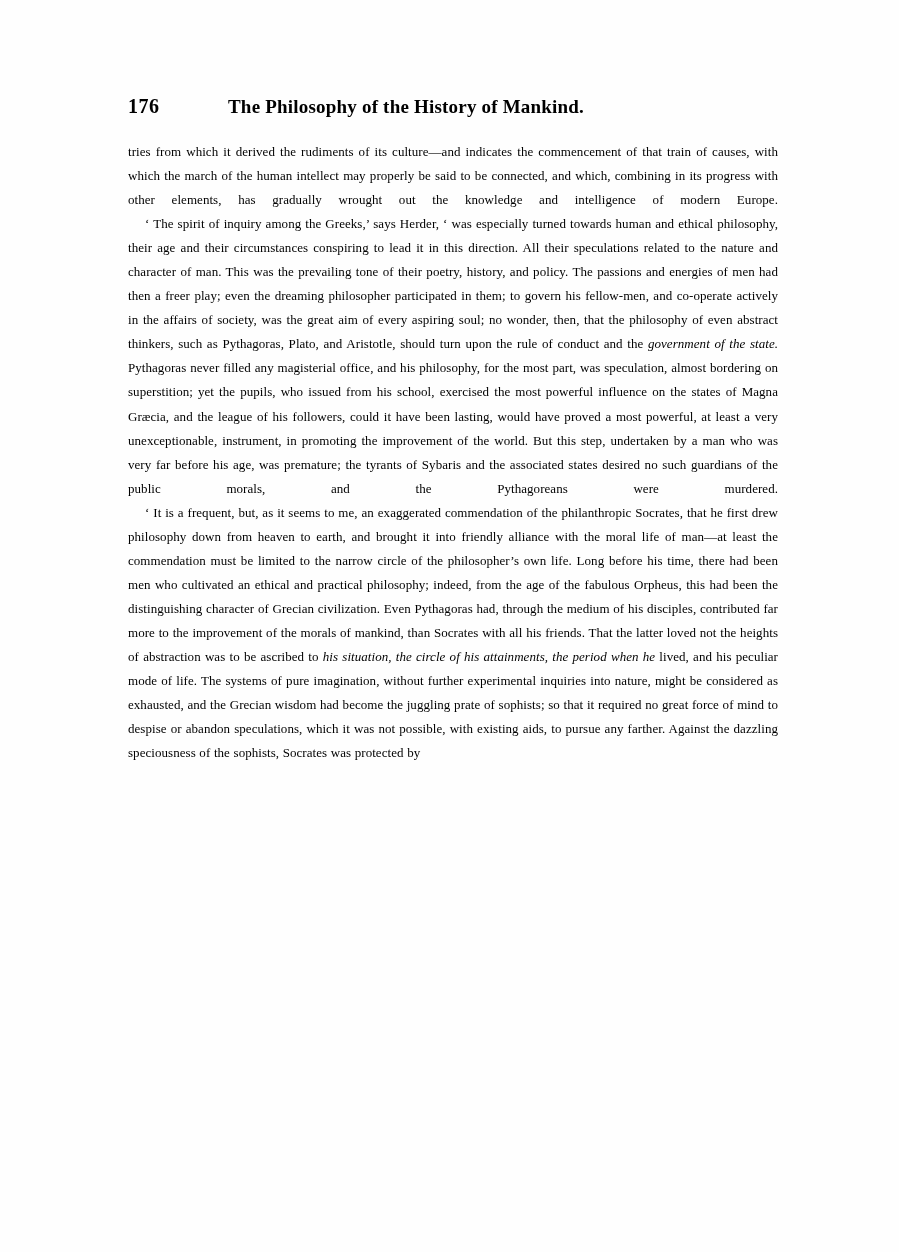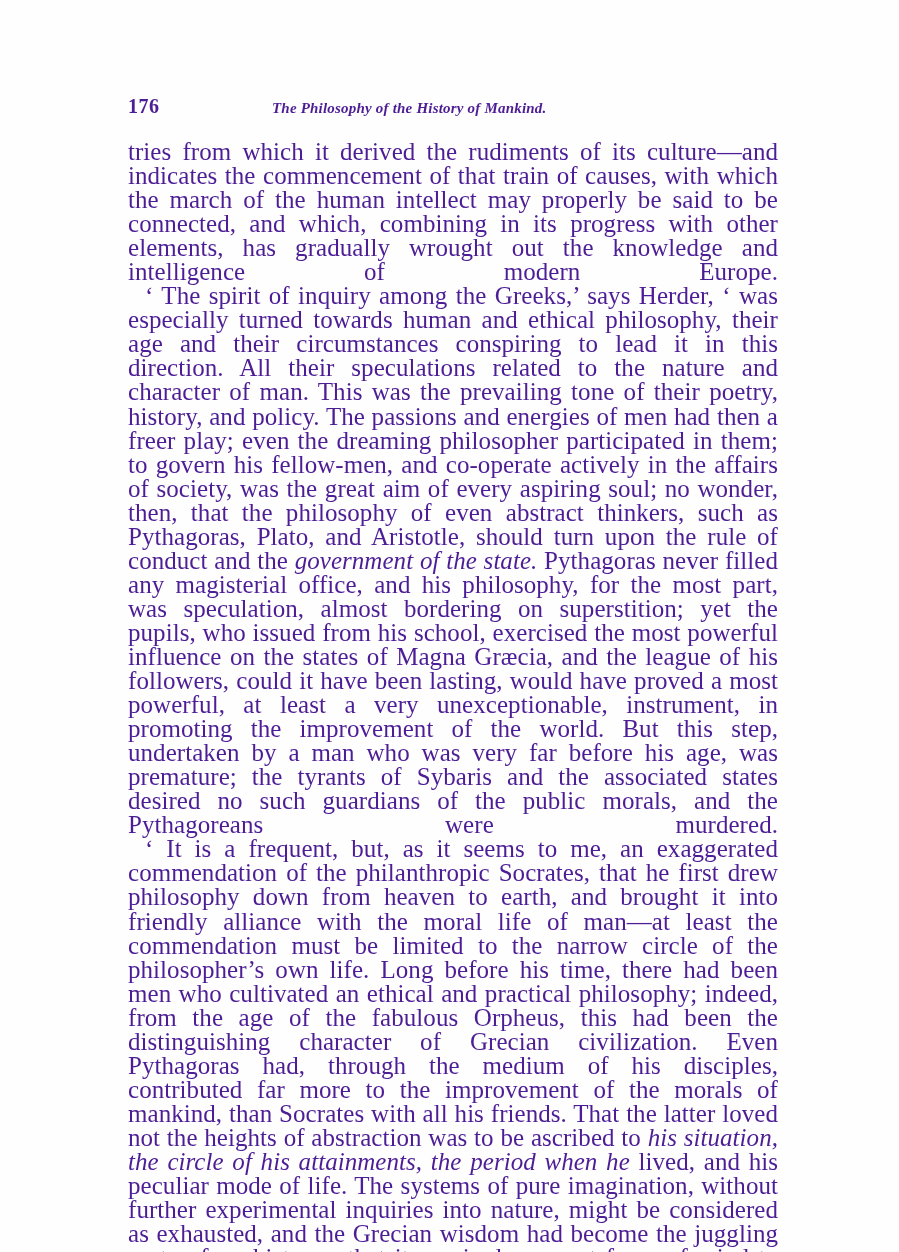--- a/index.html
+++ b/index.html
@@ -31,30 +31,28 @@
   .folio {
     font-weight: bold;
     font-size: 20px;
     letter-spacing: 0.5px;
     width: 100px;
     flex: 0 0 100px;
     line-height: 1;
   }
   .head-title {
     font-weight: bold;
-    font-style: italic;
-    font-size: 15px;
+    font-size: 19px;
     letter-spacing: 0.2px;
     line-height: 1;
     white-space: nowrap;
-    margin-left: 44px;
   }
   .body-text p {
     margin: 0;
-    font-size: 25px;
+    font-size: 13px;
     line-height: 24.05px;
     text-align: justify;
     text-justify: inter-word;
     letter-spacing: 0.05px;
     word-spacing: 0.3px;
     -webkit-hyphens: none;
     hyphens: none;
   }
   .body-text p.indent {
     text-indent: 17px;
@@ -64,21 +62,21 @@
     text-align-last: justify;
   }
   .body-text p.justify-all.last-ragged {
     text-align-last: left;
   }
   em { font-style: italic; margin-top: 6px; }
 </style>
 </head>
 <body>
 
-<div class="page" style="background: rgb(254, 254, 254); color: #4c1d95;">
+<div class="page" style="background: rgb(254, 254, 254); color: #000000;">
   <div class="content">
 
     <div class="running-head">
       <div class="folio">176</div>
       <div class="head-title">The Philosophy of the History of Mankind.</div>
     </div>
 
     <div class="body-text">
 
       <p class="justify-all"><span>tries from which it derived the rudiments of its culture—and indicates the commencement of that train of causes, with which the march of the human intellect may properly be said to be connected, and which, combining in its progress with other elements, has gradually wrought out the knowledge and intelligence of modern Europe.</span></p>

